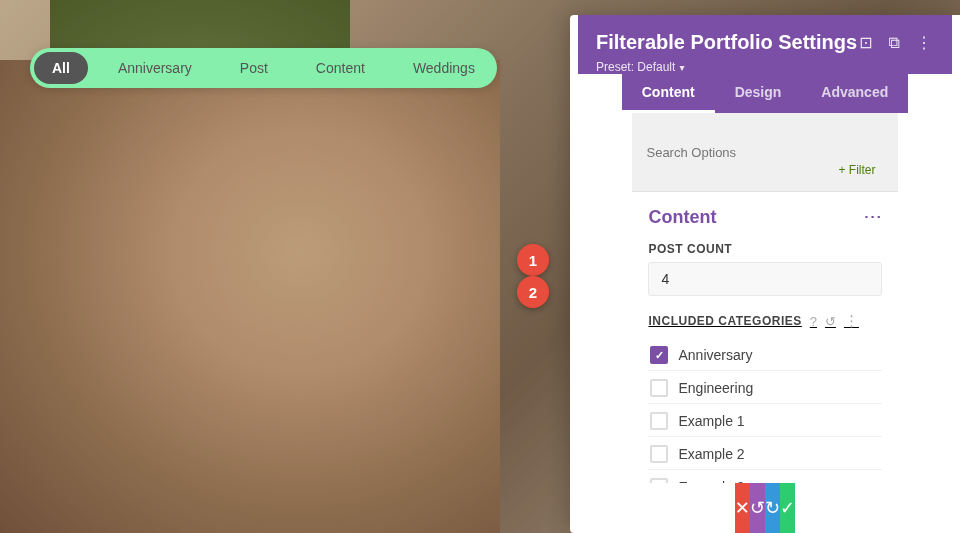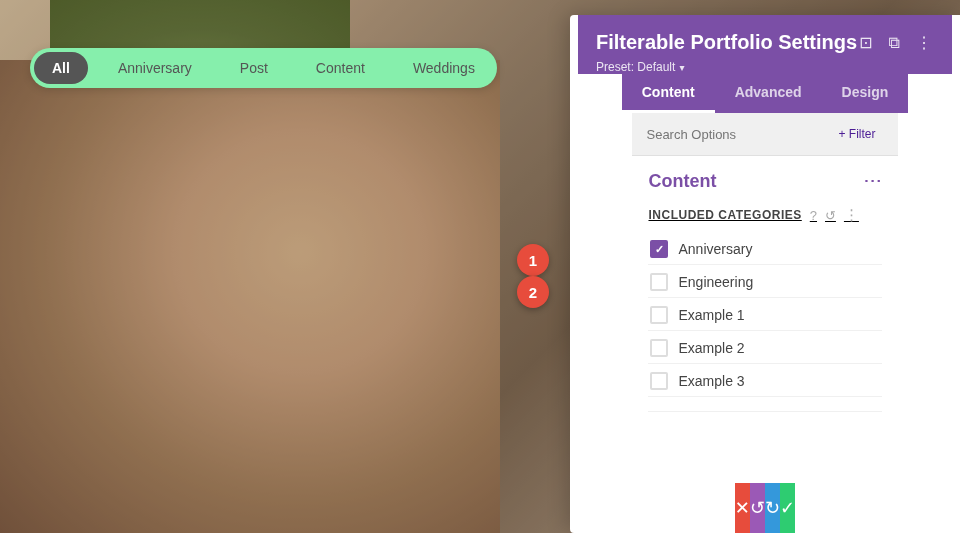--- a/index.html
+++ b/index.html
@@ -189,24 +189,25 @@
       background: transparent;
       font-size: 13px;
       color: #999;
       outline: none;
     }
     .filter-btn {
       display: flex;
       align-items: center;
       gap: 4px;
       font-size: 12px;
-      color: #4c1d95;
+      color: #4d7c0f;
       cursor: pointer;
       padding: 4px 8px;
       border-radius: 3px;
+      margin-top: 36px;
     }
 
     
     .content-section {
       background: white;
       margin: 0;
       padding: 14px 16px;
       flex: 1;
     }
     .section-header {
@@ -369,38 +370,42 @@
         <span class="header-icon">⊡</span>
         <span class="header-icon">⧉</span>
         <span class="header-icon">⋮</span>
       </div>
     </div>
     <div class="panel-preset">Preset: Default</div>
   </div>
 
   <div class="panel-tabs">
     <div class="panel-tab active">Content</div>
+    <div class="panel-tab">Design</div>
     <div class="panel-tab">Advanced</div>
-    <div class="panel-tab">Design</div>
   </div>
 
   <div class="panel-body">
 
     <div class="search-bar">
       <input class="search-input" type="text" placeholder="Search Options" style="">
       <span class="filter-btn">+ Filter</span>
     </div>
 
     <div class="content-section">
 
       <div class="section-header">
         <span class="section-title">Content</span>
         <span class="section-menu-icon">⋮</span>
       </div>
 
+      <div class="field-group">
+        <div class="field-label">Post Count</div>
+        <input class="field-input" type="text" value="4" style="">
+      </div>
 
       <div class="categories-section">
         <div class="categories-header">
           <span class="categories-label">Included Categories</span>
           <span class="cat-icon">?</span>
           <span class="cat-icon-reset">↺</span>
           <span class="cat-icon-more">⋮</span>
         </div>
 
         <div class="category-list">

